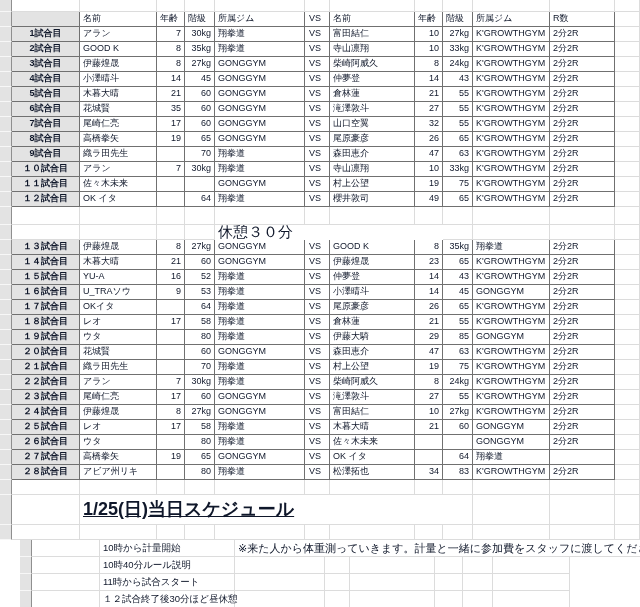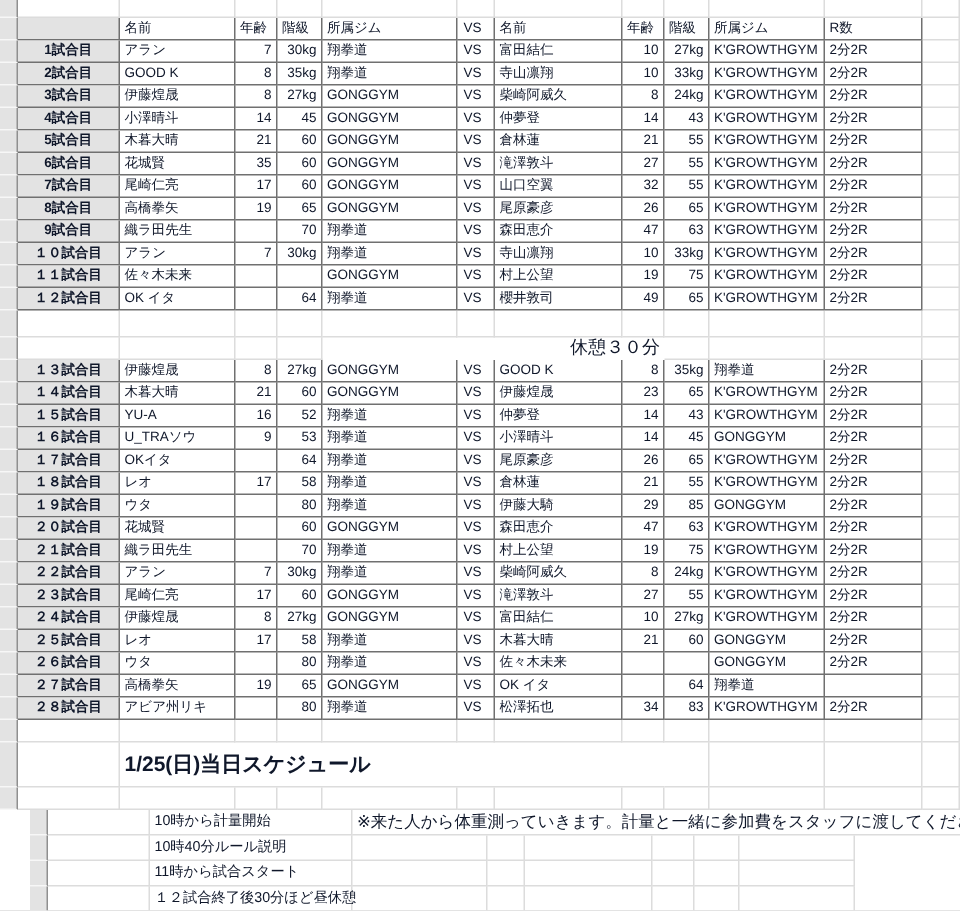--- a/index.html
+++ b/index.html
@@ -11,24 +11,24 @@
   .t{border-right-color:#707070;border-bottom-color:#707070;}
   .gutter{background:#e3e3e3;border-right-color:#8f8f8f;border-bottom-color:#f7f7f7;padding:0;}
   .lbl{background:#e3e3e3;font-weight:bold;text-align:center;border-right-color:#707070;border-bottom-color:#707070;}
   .num{text-align:right;}
   .vsCell{padding-left:4px;}
   .srow{height:12px;}
   .hrow{height:15px;}
   .mrow{height:15px;}
   .erow{height:18px;}
   .brow{height:15px;}
-  .brk{grid-column:6/10;text-align:right;border-right:none;border-bottom:none;font-size:12px;}
+  .brk{grid-column:6/10;text-align:left;border-right:none;border-bottom:none;font-size:15px;}
   .gaprow{height:15px;}
   .trow{height:30px;}
-  .title{grid-column:3/10;font-weight:bold;font-size:14px;line-height:28px;overflow:visible;border-right:none;}
+  .title{grid-column:3/10;font-weight:bold;font-size:18px;line-height:28px;overflow:visible;border-right:none;text-decoration:underline;}
   .schrow{height:17px;padding-left:20px;}
   .schitem{grid-column:3/6;overflow:visible;font-size:9.5px;line-height:16px;}
   .schnote{grid-column:6/14;overflow:visible;font-size:11px;line-height:16px;border-right:none;}
   .sch17 .c{line-height:16px;}
 </style>
 </head>
 <body>
 
 <div class="sheet">
 

